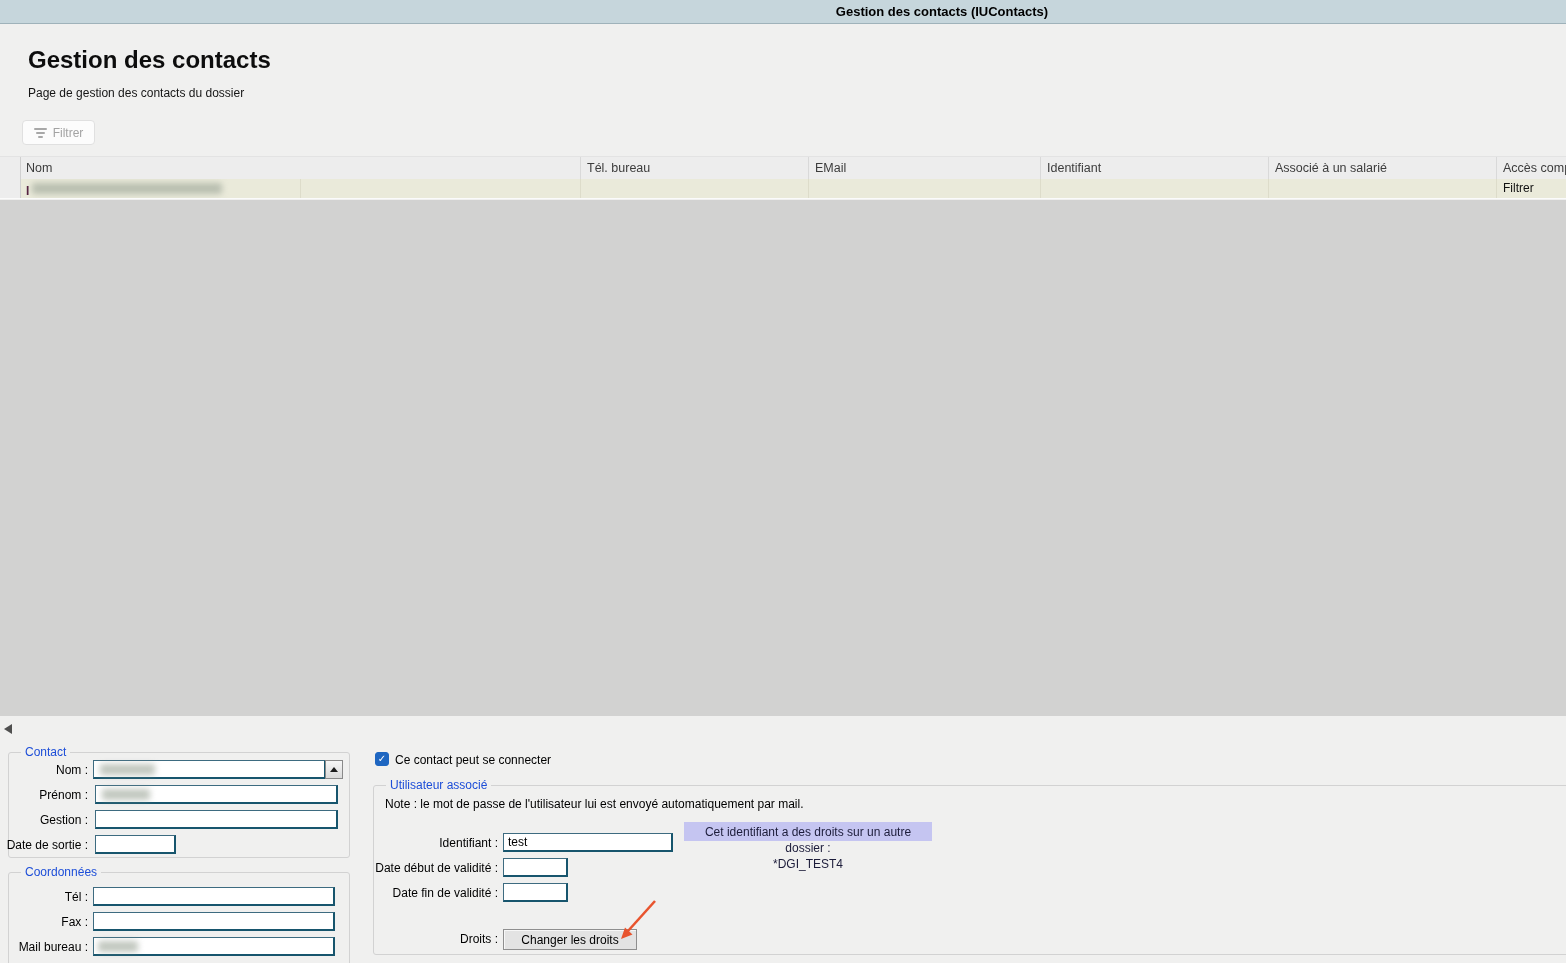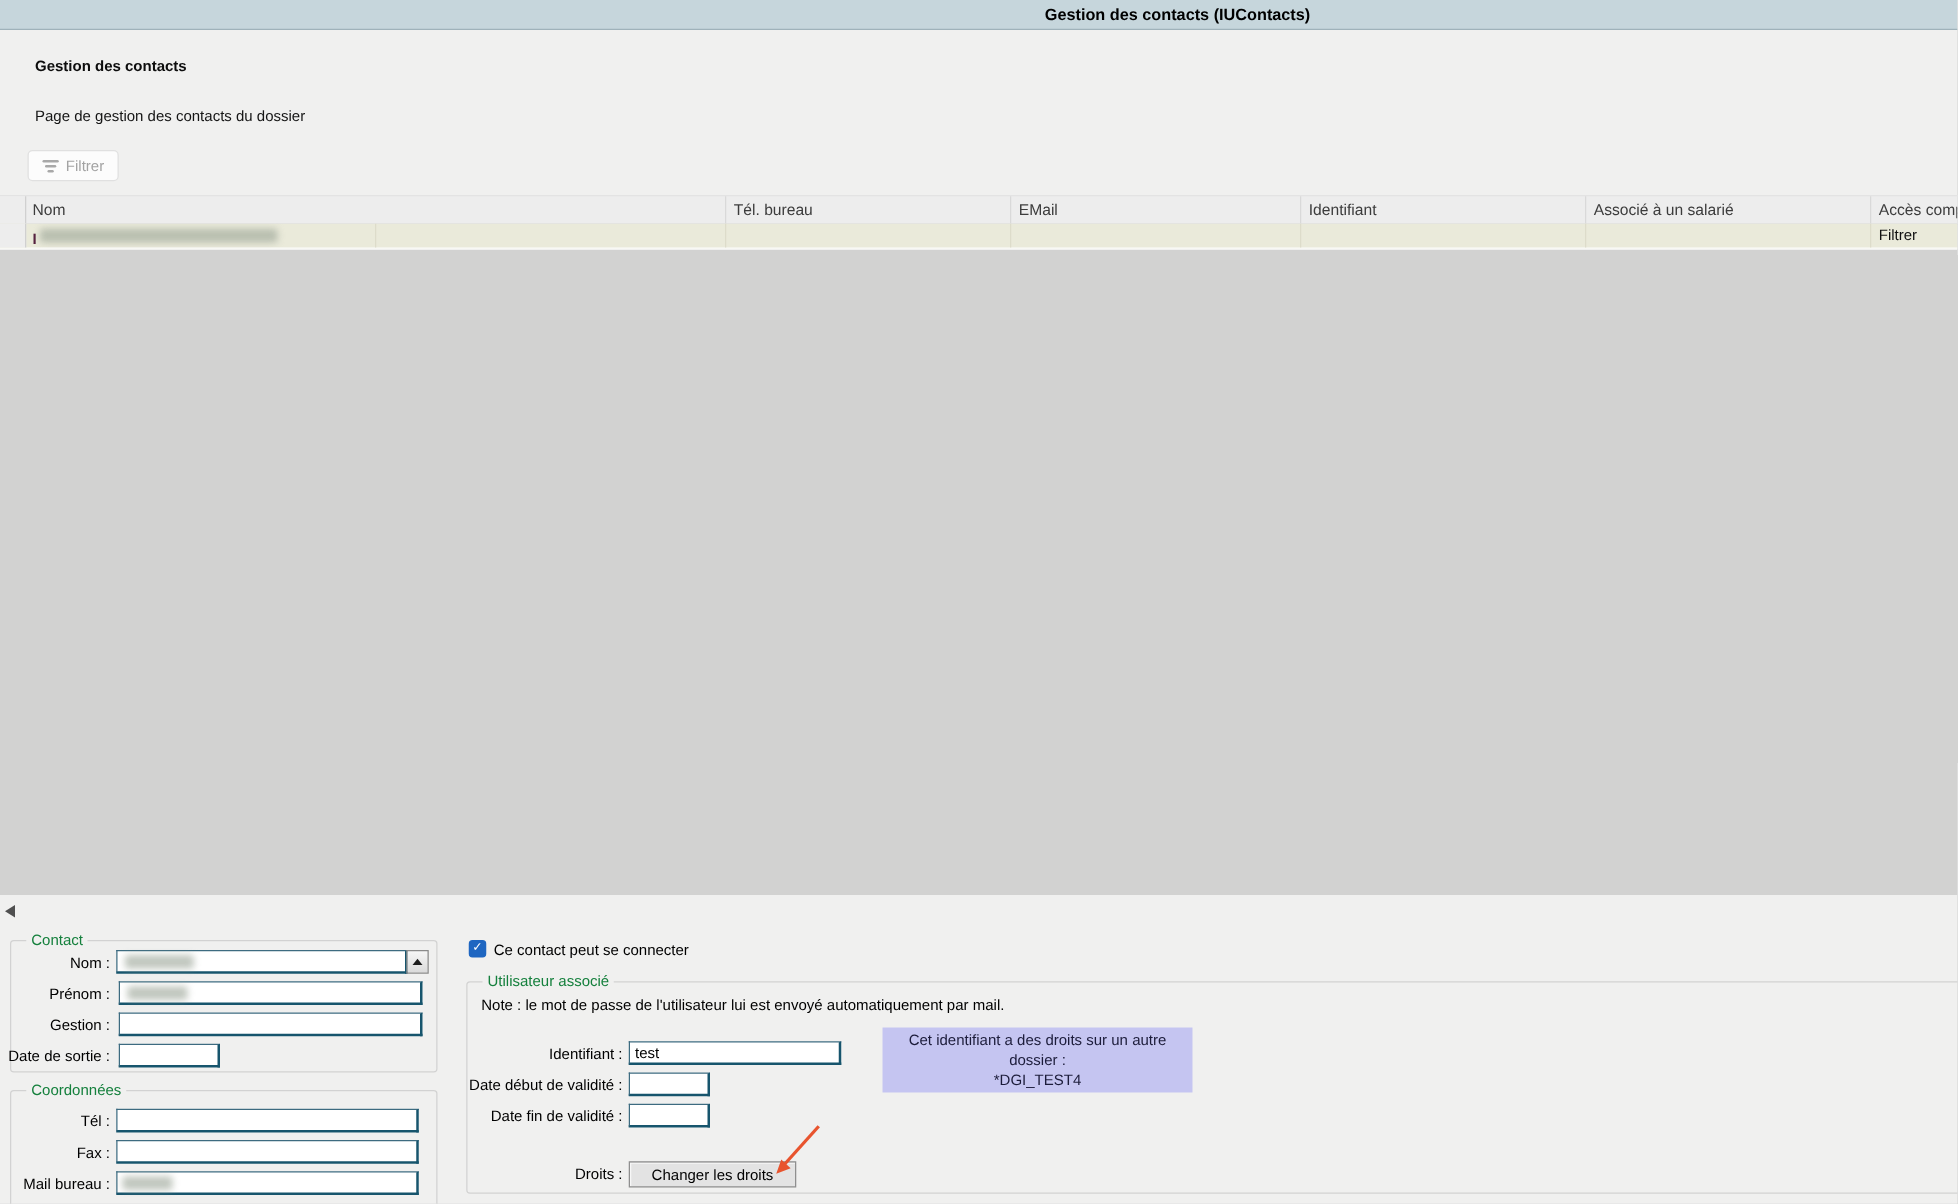--- a/index.html
+++ b/index.html
@@ -3,21 +3,21 @@
 <meta charset="utf-8">
 <style>
   html,body{margin:0;padding:0;width:1566px;height:963px;overflow:hidden;}
   body{position:relative;background:#f0f0ef;font-family:"Liberation Sans","DejaVu Sans",sans-serif;font-size:12px;color:#1a1a1a;}
 
   
   .titlebar{position:absolute;left:0;top:0;width:1566px;height:23px;background:#c6d6dc;border-bottom:1px solid #9fb2ba;}
   .titlebar-text{position:absolute;left:942px;top:4px;transform:translateX(-50%);font-weight:bold;font-size:13px;color:#000;white-space:nowrap;}
 
   
-  .page-title{position:absolute;left:28px;top:46px;font-size:12px;font-weight:bold;color:#0d0d0d;}
+  .page-title{position:absolute;left:28px;top:46px;font-size:24px;font-weight:bold;color:#0d0d0d;}
   .page-subtitle{position:absolute;left:28px;top:86px;font-size:12px;color:#151515;}
 
   .filter-btn{position:absolute;left:22px;top:120px;width:73px;height:25px;background:#fcfcfc;border:1px solid #e0e0e0;border-radius:4px;color:#a3a3a3;display:flex;align-items:center;justify-content:center;gap:6px;box-sizing:border-box;cursor:default;}
   .filter-icon{display:inline-block;width:13px;}
   .filter-icon i{display:block;height:2px;background:#a8a8a8;margin:2px auto 0 auto;border-radius:1px;}
   .filter-icon i:nth-child(1){width:13px;margin-top:0;}
   .filter-icon i:nth-child(2){width:9px;}
   .filter-icon i:nth-child(3){width:5px;}
 
   
@@ -40,36 +40,36 @@
 
   .workspace{position:absolute;left:0;top:200px;width:1566px;height:516px;background:#d2d2d1;}
 
   
   .collapse-tri{position:absolute;left:4px;top:724px;width:0;height:0;border-top:5px solid transparent;border-bottom:5px solid transparent;border-right:8px solid #4f4f4f;}
 
   .groupbox{position:absolute;border:1px solid #d2d2d2;border-radius:3px;box-sizing:border-box;}
   .gb-contact{left:8px;top:752px;width:342px;height:106px;}
   .gb-coord{left:8px;top:872px;width:342px;height:96px;}
   .gb-user{left:373px;top:785px;width:1200px;height:170px;}
-  .gb-legend{position:absolute;top:-8px;left:12px;background:#f0f0ef;padding:0 4px;font-size:12px;color:#15803d;white-space:nowrap;}
+  .gb-legend{position:absolute;top:-8px;left:12px;background:#f0f0ef;padding:0 4px;font-size:12px;color:#1d4ed8;white-space:nowrap;}
 
   .flabel{position:absolute;text-align:right;color:#000;white-space:nowrap;}
   .lab-l{left:0;width:88px;}
   .lab-r{left:373px;width:125px;}
 
   .tb-input{position:absolute;box-sizing:border-box;height:19px;background:#ffffff;border:1px solid #3d6b80;border-right:2px solid #17556d;border-bottom:2px solid #17556d;font-family:inherit;font-size:12px;padding:1px 4px;color:#000;}
   .spin-btn{position:absolute;left:325px;top:760px;width:18px;height:19px;background:linear-gradient(#f6f6f6,#dadada);border:1px solid #8a8a8a;box-sizing:border-box;display:flex;align-items:center;justify-content:center;cursor:default;}
   .spin-arrow{width:0;height:0;border-left:4px solid transparent;border-right:4px solid transparent;border-bottom:5px solid #1c1c1c;}
 
   .cb-checked{position:absolute;left:375px;top:752px;width:14px;height:14px;background:#1e66c1;border:1px solid #1e66c1;border-radius:3px;box-sizing:border-box;color:#fff;font-size:10px;line-height:12px;text-align:center;font-weight:bold;}
   .connect-label{position:absolute;left:395px;top:753px;color:#000;}
 
   .note-text{position:absolute;left:385px;top:797px;color:#000;}
 
-  .alert-box{position:absolute;left:684px;top:822px;width:248px;height:52px;background:#c5c5f1;color:#1c1c3a;text-align:center;font-size:12px;line-height:16px;padding-top:2px;box-sizing:border-box;margin-left:22px;}
+  .alert-box{position:absolute;left:684px;top:822px;width:248px;height:19px;background:#c5c5f1;color:#1c1c3a;text-align:center;font-size:12px;line-height:16px;padding-top:2px;box-sizing:border-box;}
 
   .droits-btn{position:absolute;left:503px;top:929px;width:134px;height:21px;background:#e3e3e3;border:1px solid #8f8f8f;box-shadow:inset 1px 1px 0 #f7f7f7;box-sizing:border-box;font-family:inherit;font-size:12px;color:#000;text-align:center;line-height:19px;cursor:default;}
 
   .arrow-svg{position:absolute;left:605px;top:893px;width:60px;height:55px;pointer-events:none;}
 </style>
 </head>
 <body>
 
 <div class="titlebar">
   <span class="titlebar-text">Gestion des contacts (IUContacts)</span>

